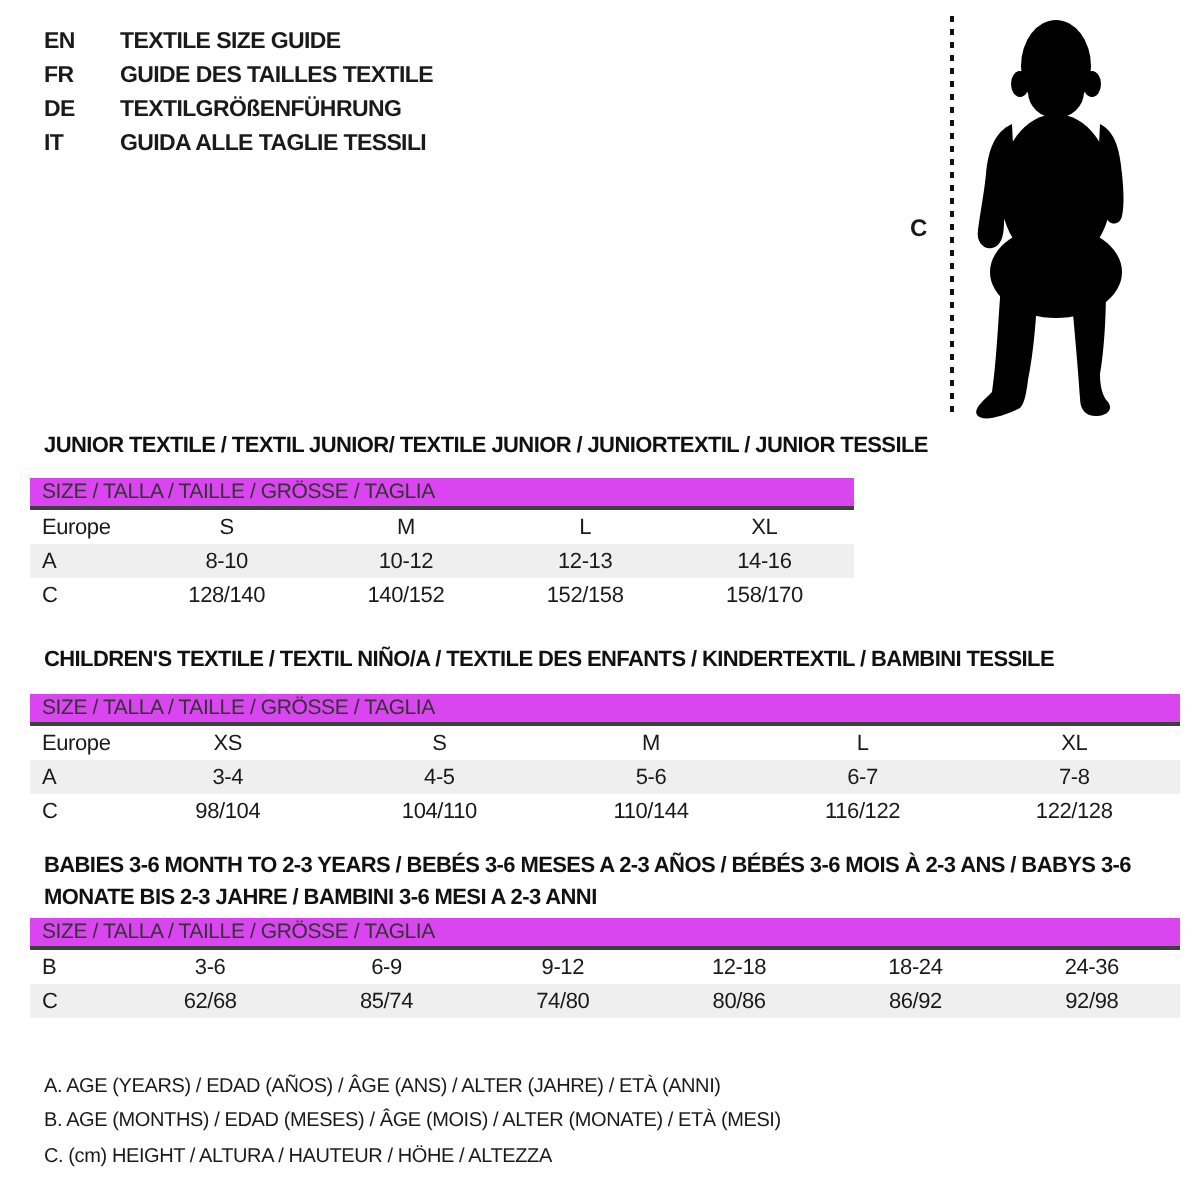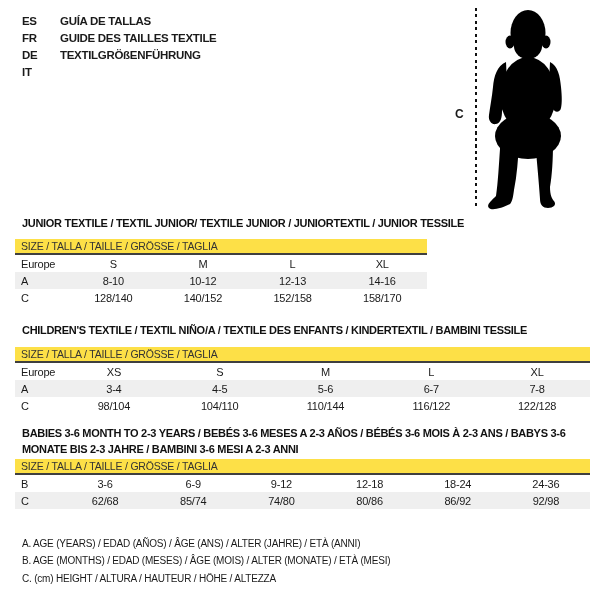--- a/index.html
+++ b/index.html
@@ -18,51 +18,52 @@
     background:repeating-linear-gradient(to bottom, #111 0 3px, transparent 3px 6.5px); }
   .figure-label { position:absolute; left:15px; top:102px; font-size:12px; font-weight:600; }
   .figure svg { position:absolute; left:0; top:0; }
 
   
   .block-title { position:absolute; left:22px; font-size:11px; font-weight:bold;
     letter-spacing:-0.3px; line-height:16px; color:#111; }
 
   
   .size-table { position:absolute; left:15px; }
-  .size-header { background:#fde047; border-bottom:2px solid #3f3f3f; height:16px;
+  .size-header { background:#d946ef; border-bottom:2px solid #3f3f3f; height:16px;
     line-height:15px; padding-left:6px; font-size:10.5px; color:#333; letter-spacing:-0.2px; }
   table { border-collapse:collapse; width:100%; table-layout:fixed; }
   td { font-size:11px; height:17px; text-align:center; padding:0; letter-spacing:-0.2px; }
   td.lbl { text-align:left; padding-left:6px; }
   tr.alt { background:#efefef; }
 
   
   .footnotes { position:absolute; left:22px; top:535px; }
   .footnote { font-size:10px; font-weight:normal; letter-spacing:-0.2px; line-height:17.3px; white-space:nowrap; }
 </style>
 </head>
 <body>
 
 <div class="canvas">
 
   <div class="lang-list">
     <div class="lang-row">
-      <span class="lang-code">ES</span>
-      <span class="lang-label">GUÍA DE TALLAS</span>
+      <span class="lang-code">EN</span>
+      <span class="lang-label">TEXTILE SIZE GUIDE</span>
     </div>
     <div class="lang-row">
       <span class="lang-code">FR</span>
       <span class="lang-label">GUIDE DES TAILLES TEXTILE</span>
     </div>
     <div class="lang-row">
       <span class="lang-code">DE</span>
       <span class="lang-label">TEXTILGRÖßENFÜHRUNG</span>
     </div>
     <div class="lang-row">
       <span class="lang-code">IT</span>
+      <span class="lang-label">GUIDA ALLE TAGLIE TESSILI</span>
     </div>
   </div>
 
   <div class="figure">
     <div class="measure-line"></div>
     <span class="figure-label">C</span>
     <svg width="160" height="212" viewBox="0 0 160 212">
       <g fill="#000">
         <ellipse cx="88" cy="28" rx="17.5" ry="23"></ellipse>
         <ellipse cx="70" cy="37" rx="4.5" ry="6.5"></ellipse>

